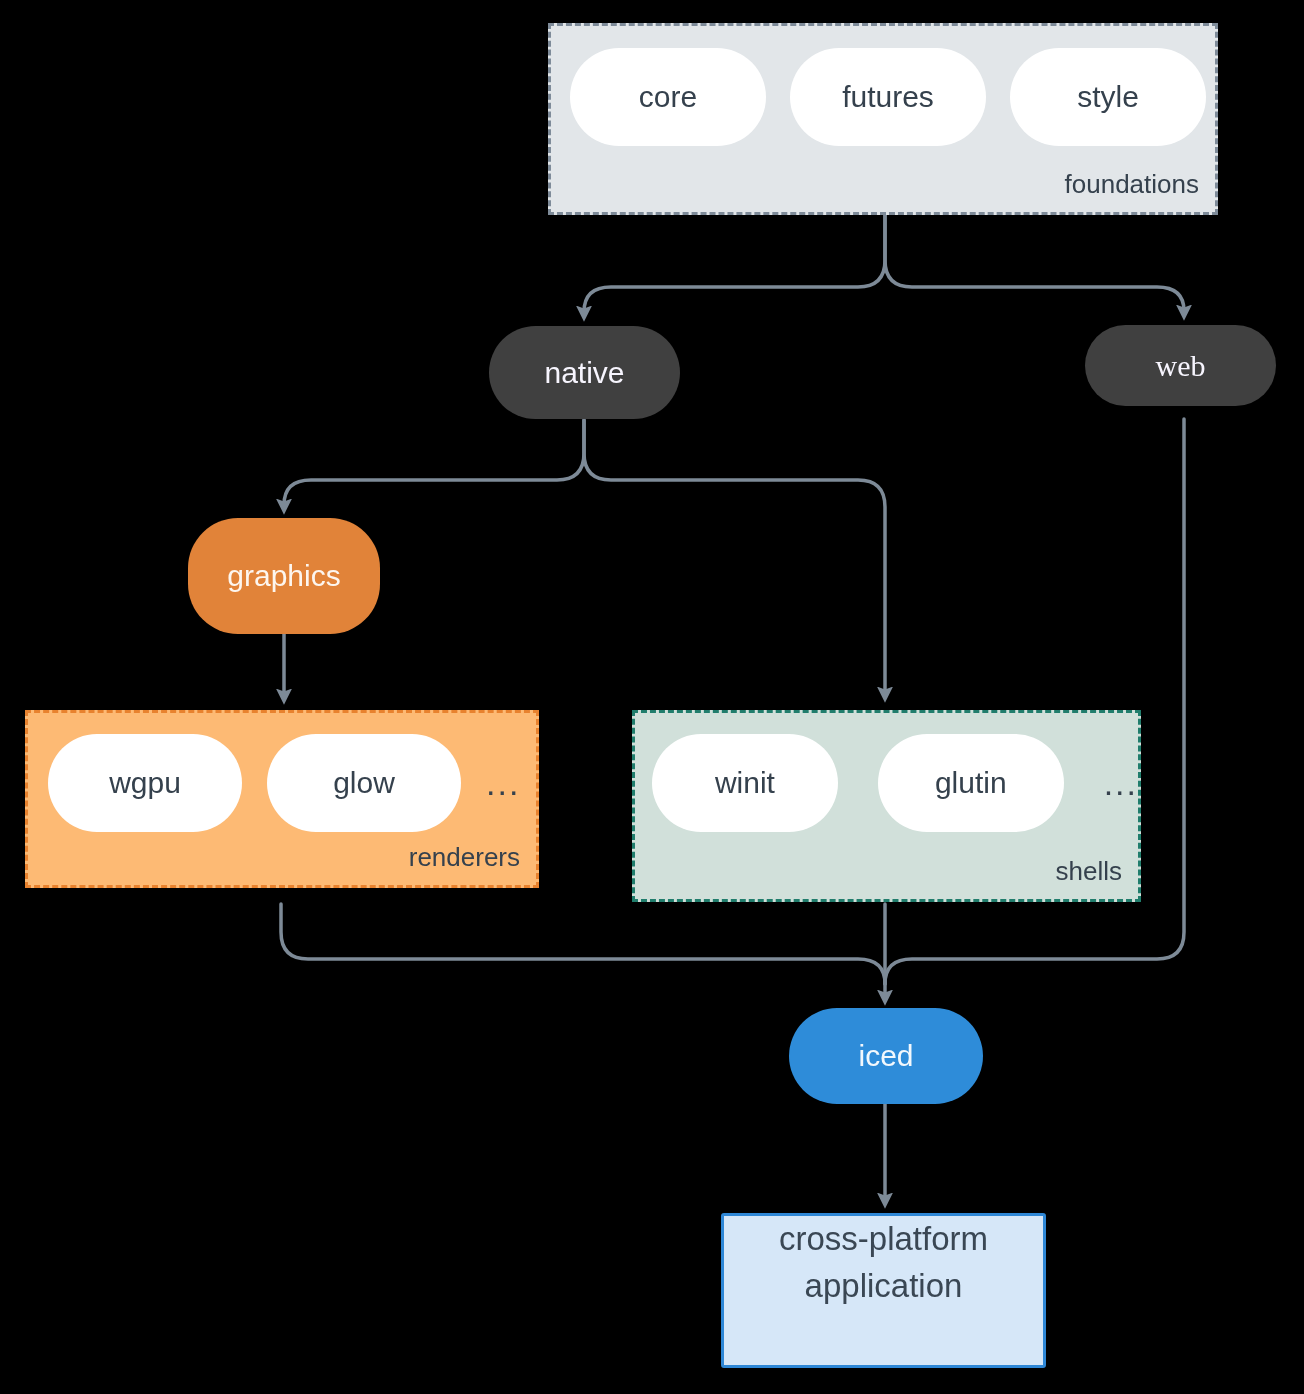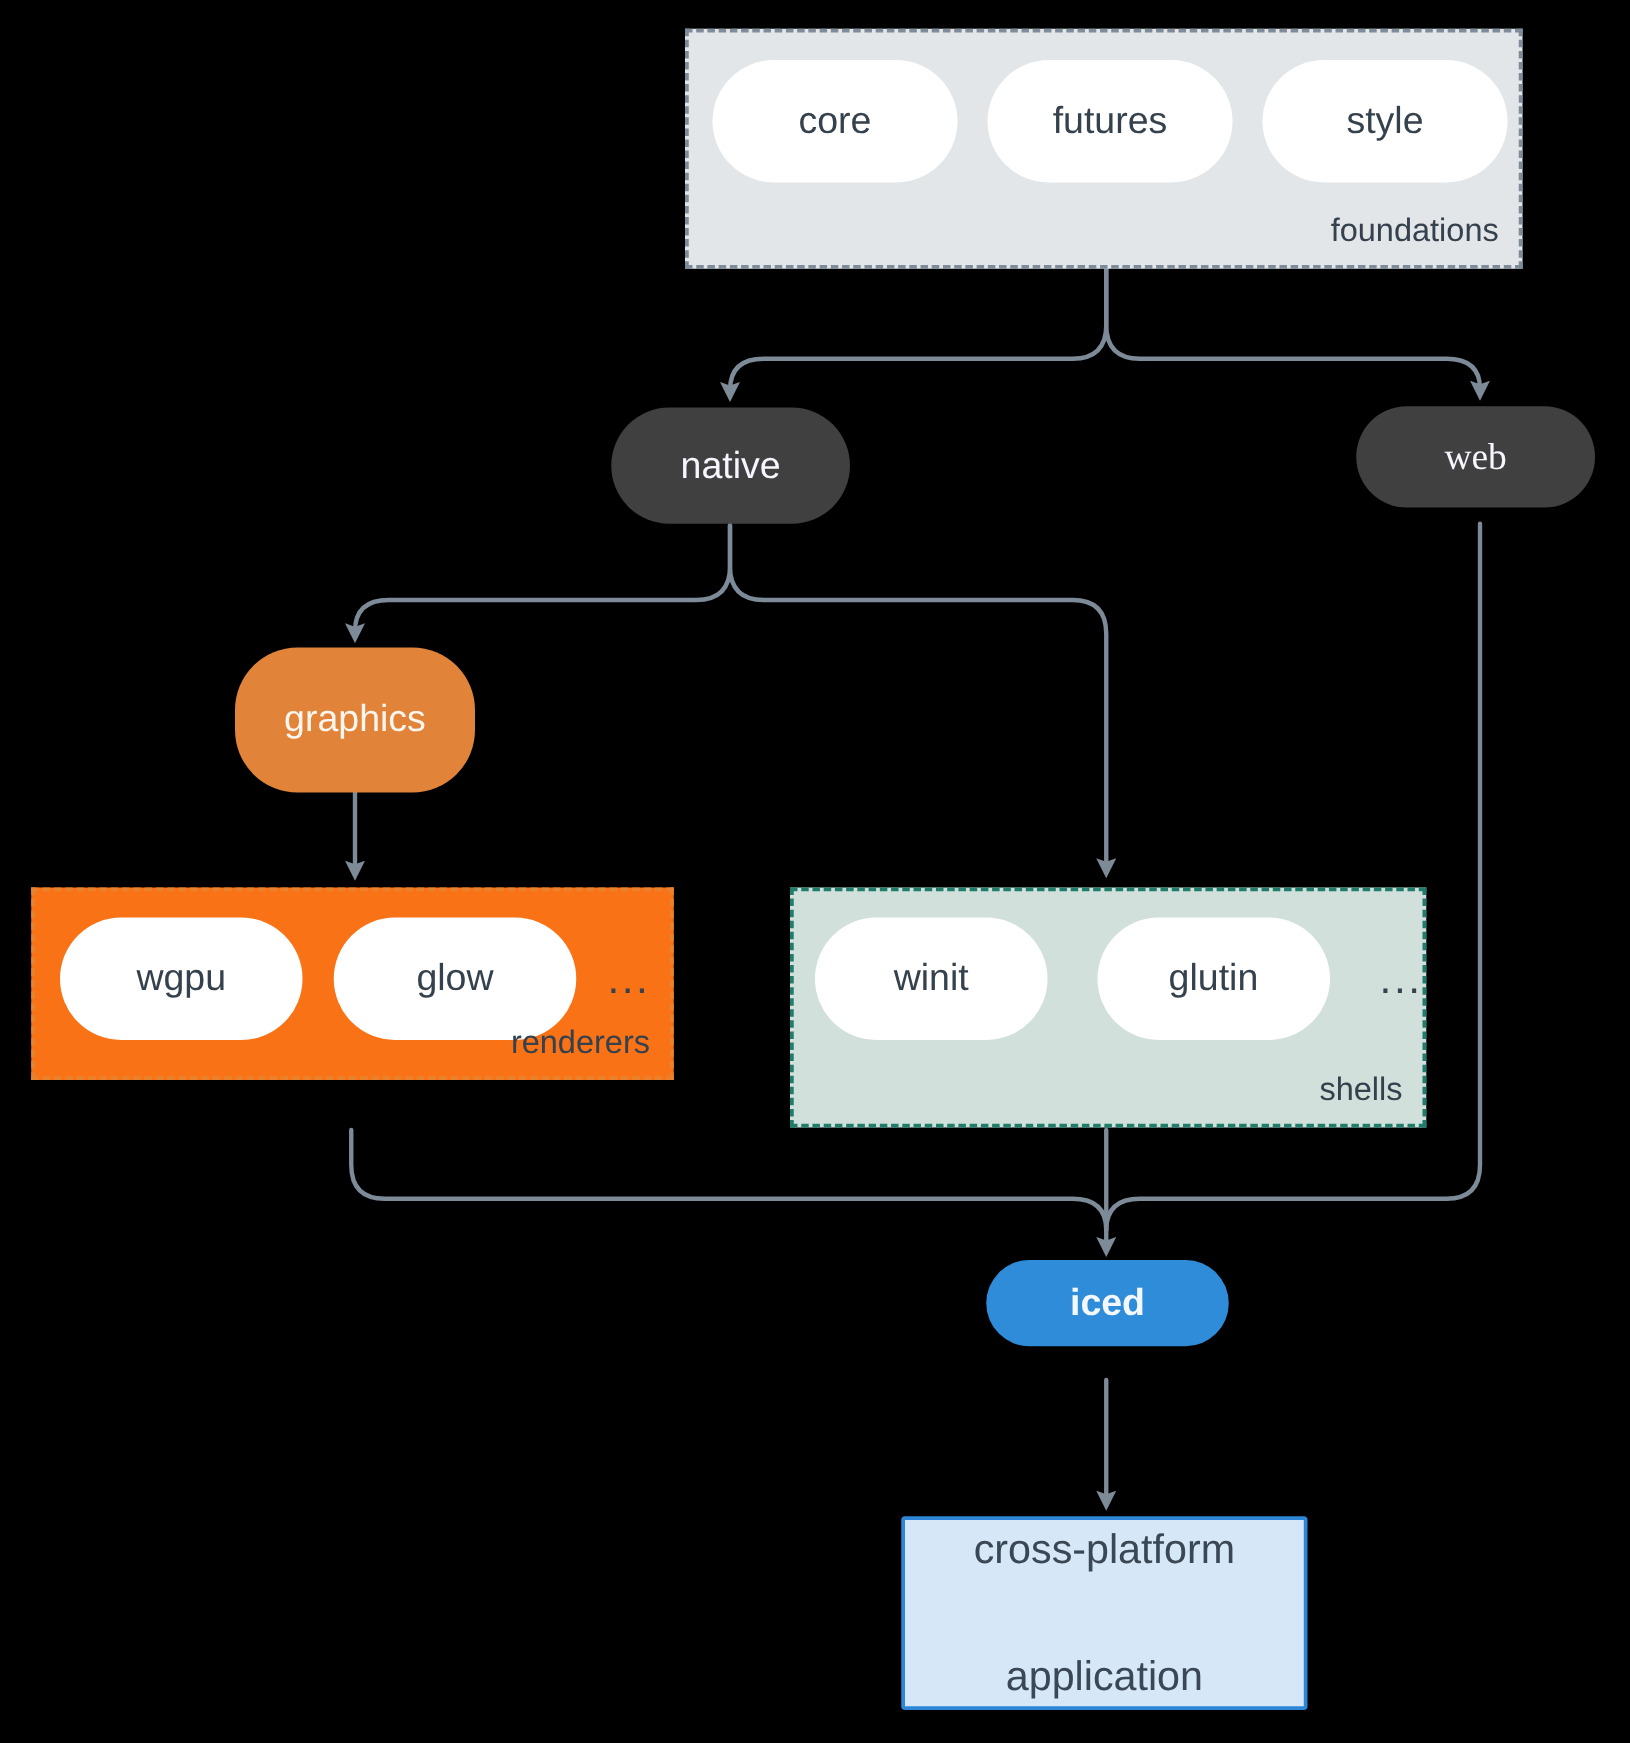--- a/index.html
+++ b/index.html
@@ -34,39 +34,39 @@
     font-size:26px;color:#35414D;
   }
   .foundations{
     left:548px;top:23px;width:670px;height:192px;
     background:#E2E6E9;border:3px dashed #7E8B99;
     padding:22px 0 0 19px;
   }
   .foundations .pill{width:196px;height:98px;}
   .foundations .pills{gap:24px;text-align:center;}
   .renderers{
-    left:25px;top:710px;width:514px;height:154px;
-    background:#f97316;border:3px dashed #E8822E;
+    left:25px;top:710px;width:514px;height:178px;
+    background:#fdba74;border:3px dashed #E8822E;
   }
   .shells{
     left:632px;top:710px;width:509px;height:192px;
     background:#D1E0DA;border:3px dashed #207D6C;
     padding-left:17px;
   }
   .shells .pills{gap:40px;}
 
   .native{left:489px;top:326px;width:191px;height:93px;}
   .web{left:1085px;top:325px;width:191px;height:81px;font-family:Liberation Serif, serif;}
   .graphics{left:188px;top:518px;width:192px;height:116px;}
-  .iced{left:789px;top:1008px;width:194px;height:69px;font-weight:bold;}
+  .iced{left:789px;top:1008px;width:194px;height:96px;}
 
   .app-box{
     left:721px;top:1213px;width:325px;height:155px;
     background:#D6E7F8;border:3px solid #2E87D6;border-radius:3px;
-    display:flex;flex-direction:column;align-items:center;justify-content:space-between;
+    display:flex;flex-direction:column;align-items:center;justify-content:flex-start;
     font-size:33px;color:#3A4754;line-height:1.42;text-align:center;
   }
 </style>
 </head>
 <body>
 
 <div id="canvas">
 
   <svg id="edges" width="1304" height="1394" viewBox="0 0 1304 1394">
     <defs>

